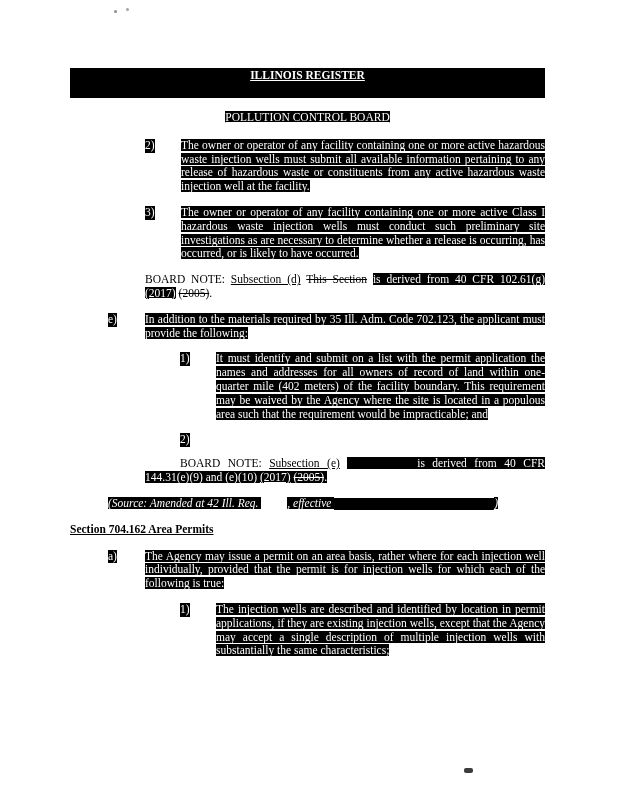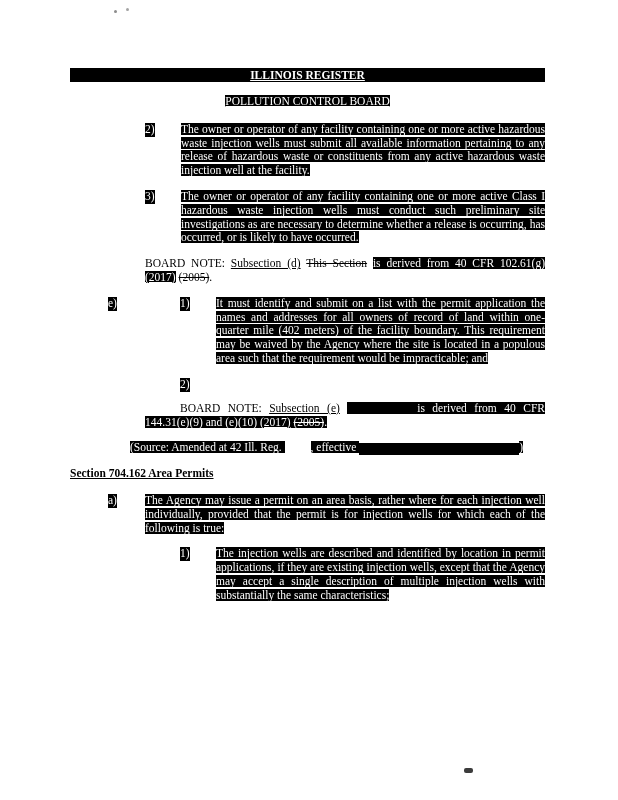--- a/index.html
+++ b/index.html
@@ -14,42 +14,42 @@
     line-height: 13.8px;
     color: #000;
     box-sizing: border-box;
     padding: 68px 73px 0 70px;
     overflow: hidden;
   }
   .header-bar {
     background: #000;
     color: #fff;
     text-align: center;
-    height: 14px;
+    height: 30px;
     line-height: 14px;
     font-weight: bold;
     margin-bottom: 13px;
   }
   .center-line {
     text-align: center;
     font-weight: normal;
     margin-bottom: 14px;
   }
   .block {
     position: relative;
     margin-bottom: 12px;
     text-align: justify;
   }
   .block .label { position: absolute; left: 0; top: 0; }
   .lvl-sub     { margin-left: 38px;  padding-left: 37px; }
   .lvl-para    { margin-left: 75px;  padding-left: 36px; }
   .lvl-subpara { margin-left: 110px; padding-left: 36px; }
   .note-1 { margin-left: 75px; }
   .note-2 { margin-left: 75px; text-indent: 35px; margin-top: 36px; }
-  .source  { margin-left: 38px; text-align: center; }
+  .source  { margin-left: 38px; text-align: left; font-style: italic; }
   .heading { margin-left: 0; font-weight: bold; text-align: left; margin-bottom: 13px; }
   .hl { background: #000; color: #fff; }
   .rd { background: #000; color: #000; }
   .un { text-decoration: underline; }
   .st { text-decoration: line-through; }
   .gapseg { display: inline-block; height: 12px; vertical-align: middle; }
   .artifact { position: absolute; background: #1a1a1a; }
   .artifact.a1 { left: 114px; top: 10px;  width: 3px; height: 3px; border-radius: 50%; opacity: .5; }
   .artifact.a2 { left: 126px; top: 8px;   width: 3px; height: 3px; border-radius: 50%; opacity: .4; }
   .artifact.a3 { left: 464px; top: 768px; width: 9px; height: 5px; border-radius: 2px; opacity: .85; }
@@ -65,21 +65,21 @@
 
   <div class="center-line">
     <span class="hl un">POLLUTION CONTROL BOARD</span>
   </div>
 
 
   <div id="document-body">
       <div class="block lvl-para"><span class="label hl">2)</span><span><span class="hl">The owner or operator of any facility containing one or more active hazardous waste injection wells must submit all available information pertaining to any release of hazardous waste or constituents from any active hazardous waste injection well at the facility.</span></span></div>
       <div class="block lvl-para"><span class="label hl">3)</span><span><span class="hl">The owner or operator of any facility containing one or more active Class I hazardous waste injection wells must conduct such preliminary site investigations as are necessary to determine whether a release is occurring, has occurred, or is likely to have occurred.</span></span></div>
       <div class="block note-1"><span><span>BOARD NOTE:  </span><span class="un">Subsection (d)</span><span> </span><span class="st">This Section</span><span> </span><span class="hl">is derived from 40 CFR 102.61(g) </span><span class="hl un">(2017)</span><span> </span><span class="st">(2005)</span><span>.</span></span></div>
-      <div class="block lvl-sub"><span class="label hl">e)</span></div>
+      <div class="block lvl-sub"><span class="label hl">e)</span><span><span class="hl">In addition to the materials required by 35 Ill. Adm. Code 702.123, the applicant must provide the following:</span></span></div>
       <div class="block lvl-subpara"><span class="label hl">1)</span><span><span class="hl">It must identify and submit on a list with the permit application the names and addresses for all owners of record of land within one-quarter mile (402 meters) of the facility boundary.  This requirement may be waived by the Agency where the site is located in a populous area such that the requirement would be impracticable; and</span></span></div>
       <div class="block lvl-subpara"><span class="label hl">2)</span></div>
       <div class="block note-2"><span><span>BOARD NOTE:  </span><span class="un">Subsection (e)</span><span> </span><span class="rd st">This Section</span><span class="hl"> is derived from 40 CFR 144.31(e)(9) and (e)(10) </span><span class="hl un">(2017)</span><span class="hl"> </span><span class="hl st">(2005)</span><span class="hl">.</span></span></div>
       <div class="block source"><span><span class="hl">(Source:  Amended at 42 Ill. Reg. </span><span class="gapseg" style="width: 26px;"></span><span class="hl">, effective </span><span class="hl gapseg" style="width: 160px;"></span><span class="hl">)</span></span></div>
       <div class="block heading"><span><span class="un">Section 704.162  Area Permits</span></span></div>
       <div class="block lvl-sub"><span class="label hl">a)</span><span><span class="hl">The Agency may issue a permit on an area basis, rather where for each injection well individually, provided that the permit is for injection wells for which each of the following is true:</span></span></div>
       <div class="block lvl-subpara"><span class="label hl">1)</span><span><span class="hl">The injection wells are described and identified by location in permit applications, if they are existing injection wells, except that the Agency may accept a single description of multiple injection wells with substantially the same characteristics;</span></span></div>
     </div>
 
   <div class="artifact a1"></div>

